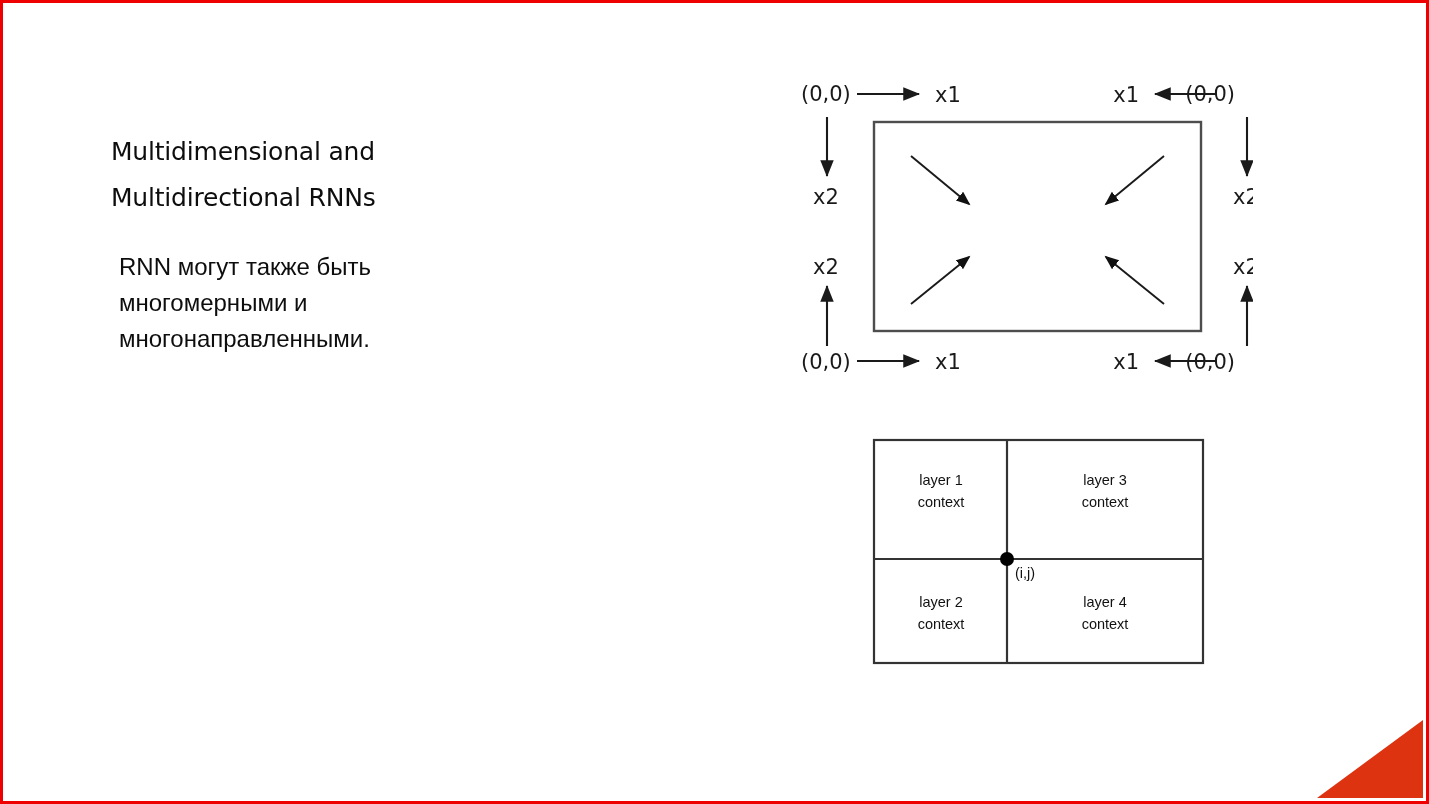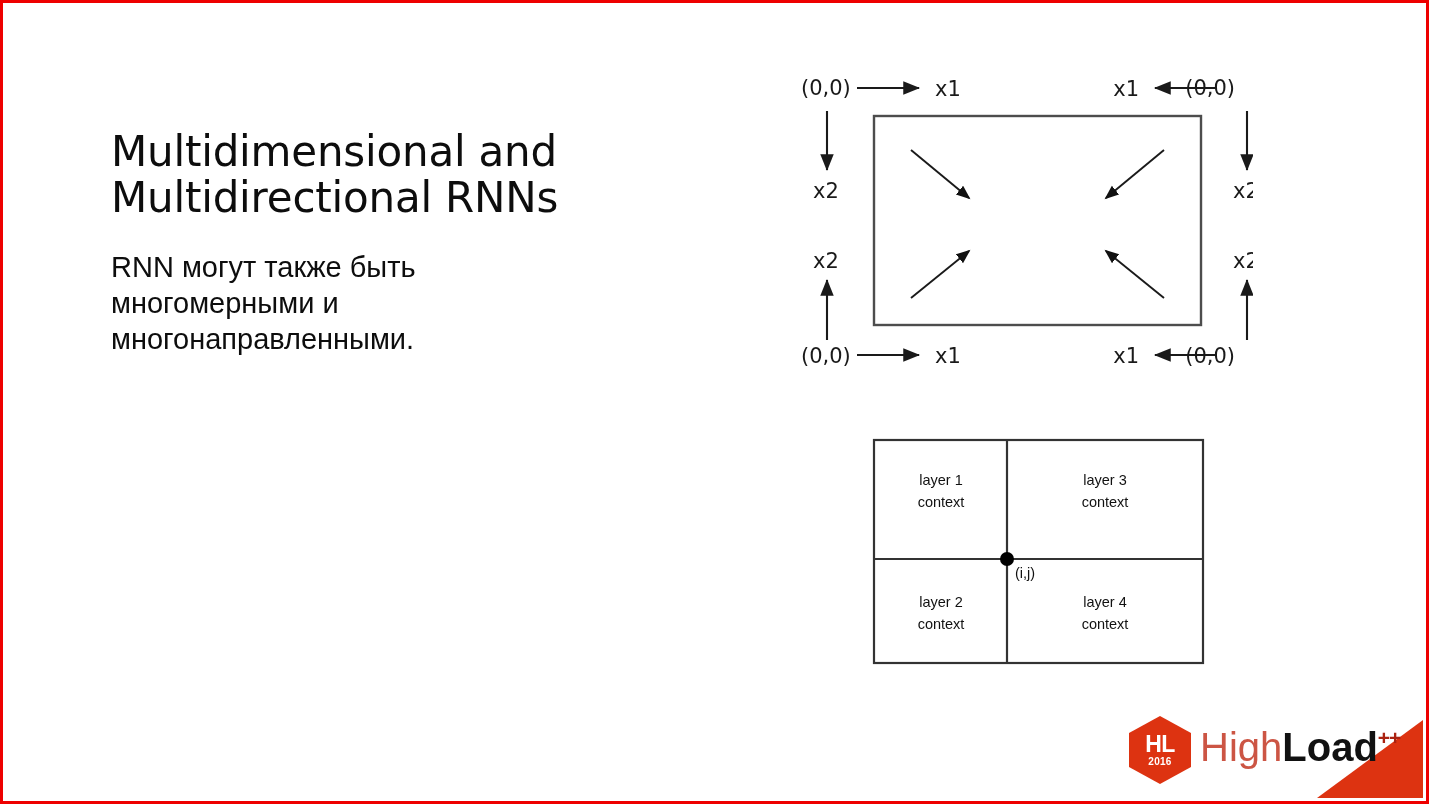--- a/index.html
+++ b/index.html
@@ -22,42 +22,42 @@
 
   
   #text-column {
     position: absolute;
     left: 108px;
     top: 126px;
     width: 480px;
   }
   #slide-title {
     font-family: "DejaVu Sans", sans-serif;
-    font-size: 42px;
+    font-size: 25px;
     line-height: 46px;
     font-weight: 400;
     color: #0d0d0d;
     letter-spacing: -0.2px;
     margin: 0 0 28px 0;
     white-space: pre-line;
   }
   .body-para {
     font-family: "Liberation Sans", sans-serif;
-    font-size: 29px;
+    font-size: 24px;
     line-height: 36px;
     color: #0d0d0d;
-    margin: 0 0 34px 0;
+    margin: 0 0 34px 8px;
     white-space: pre-line;
   }
 
   
   #diagram-directions {
     position: absolute;
     left: 780px;
-    top: 52px;
+    top: 58px;
     width: 470px;
     height: 330px;
   }
   #diagram-layers {
     position: absolute;
     left: 840px;
     top: 420px;
     width: 400px;
     height: 260px;
   }
@@ -239,24 +239,14 @@
       <text class="lay-label" x="98" y="184" text-anchor="middle">layer 2</text>
       <text class="lay-label" x="98" y="206" text-anchor="middle">context</text>
 
       <text class="lay-label" x="262" y="184" text-anchor="middle">layer 4</text>
       <text class="lay-label" x="262" y="206" text-anchor="middle">context</text>
     </svg>
   </div>
 
   <div id="corner-triangle"></div>
 
-  <div id="logo">
-    <div id="logo-hex">
-      <div class="hexshape"></div>
-      <div class="hl-text">HL</div>
-      <div class="hl-year">2016</div>
-    </div>
-    <div id="logo-word">
-      <span class="w-high">High</span><span class="w-load">Load</span><span class="w-plus">++</span>
-    </div>
-  </div>
 
 </div>
 
 </body></html>

